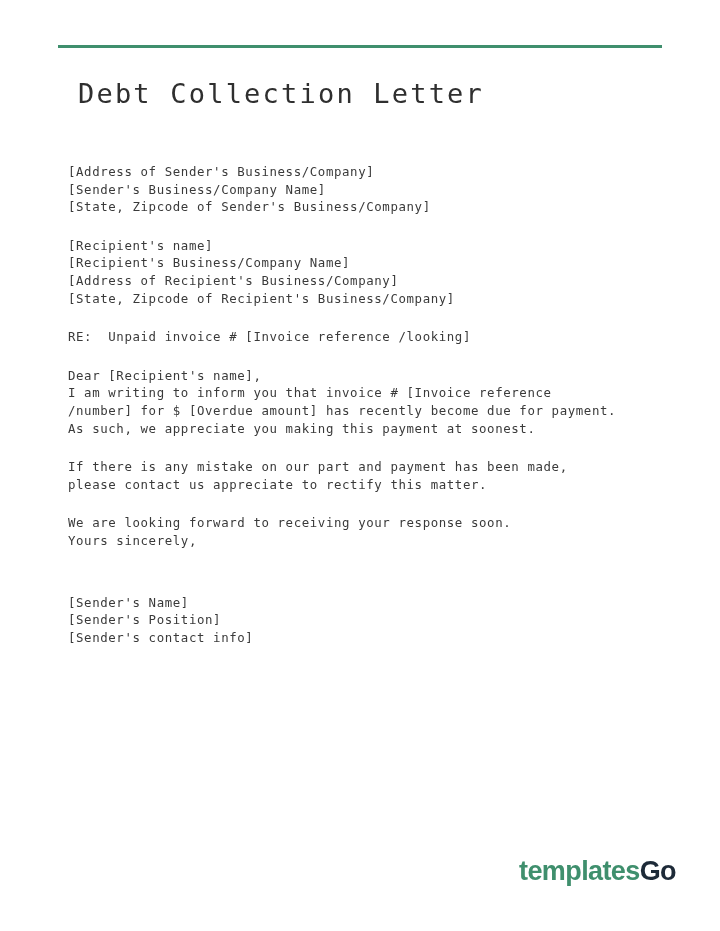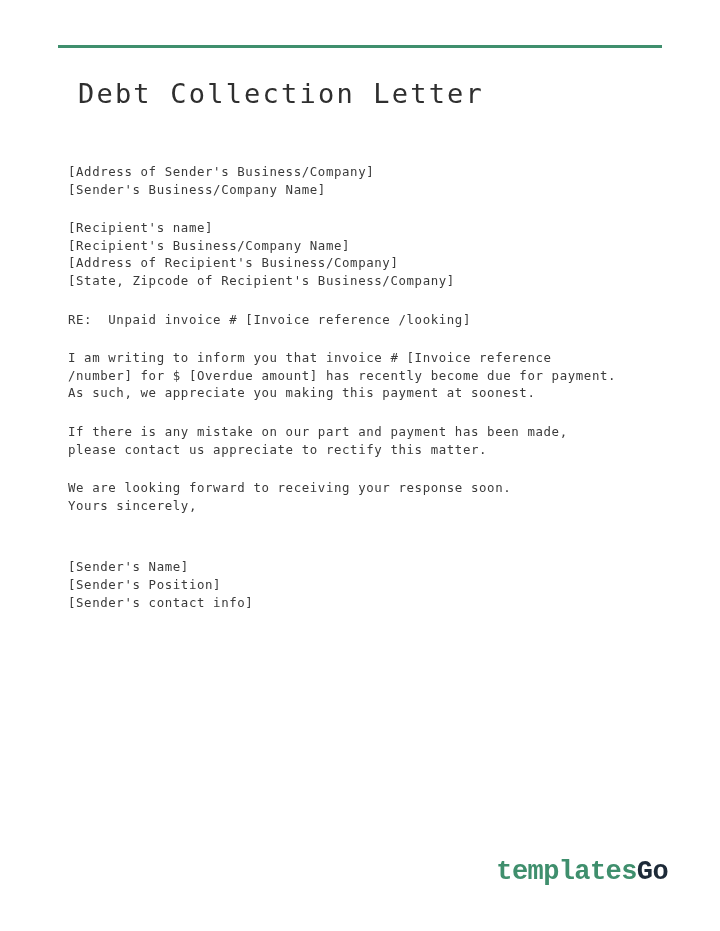--- a/index.html
+++ b/index.html
@@ -55,25 +55,25 @@
     line-height: 17.6px;
     letter-spacing: 0.6px;
     color: #3a3a3a;
     white-space: pre;
   }
   .sig-block {
     margin-top: 44px;
   }
   .footer-logo {
     position: absolute;
-    right: 52px;
+    right: 44px;
     bottom: 44px;
     display: flex;
     align-items: center;
-    font-family: Liberation Mono, monospace;
+    font-family: Liberation Sans, sans-serif;
     font-size: 27px;
     font-weight: 700;
     letter-spacing: -0.6px;
   }
   .logo-templates {
     color: #3f8f6d;
   }
   .logo-go {
     color: #1d2a38;
   }
@@ -85,35 +85,37 @@
 
   <div class="top-rule"></div>
 
   <div class="doc-title">Debt Collection Letter</div>
 
   <div class="body-area">
 
     <div class="block">
       <div class="line">[Address of Sender's Business/Company]</div>
       <div class="line">[Sender's Business/Company Name]</div>
+      <div class="line">[State, Zipcode of Sender's Business/Company]</div>
     </div>
 
 
     <div class="block">
       <div class="line">[Recipient's name]</div>
       <div class="line">[Recipient's Business/Company Name]</div>
       <div class="line">[Address of Recipient's Business/Company]</div>
       <div class="line">[State, Zipcode of Recipient's Business/Company]</div>
     </div>
 
     <div class="block">
       <div class="line">RE:  Unpaid invoice # [Invoice reference /looking]</div>
     </div>
 
     <div class="block">
+      <div class="line">Dear [Recipient's name],</div>
       <div class="line">I am writing to inform you that invoice # [Invoice reference</div>
       <div class="line">/number] for $ [Overdue amount] has recently become due for payment.</div>
       <div class="line">As such, we appreciate you making this payment at soonest.</div>
     </div>
 
     <div class="block">
       <div class="line">If there is any mistake on our part and payment has been made,</div>
       <div class="line">please contact us appreciate to rectify this matter.</div>
     </div>
 

